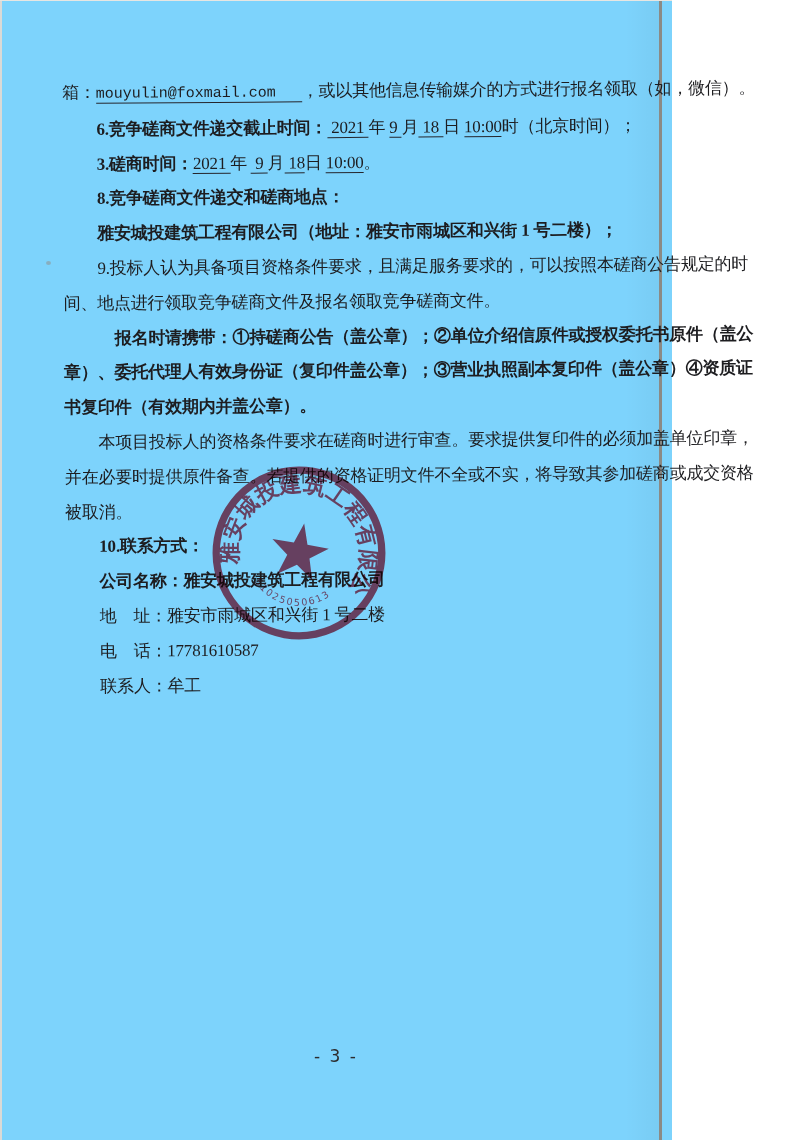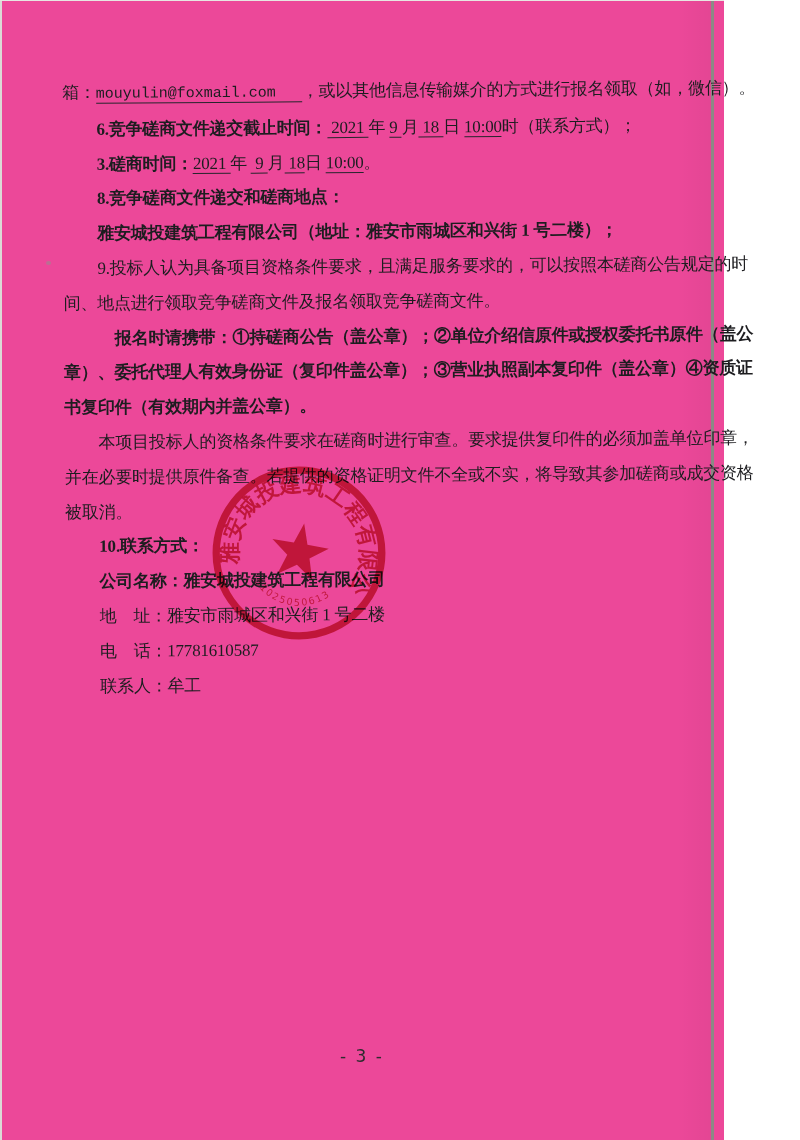--- a/index.html
+++ b/index.html
@@ -1,18 +1,18 @@
 <!DOCTYPE html>
 <html><head>
 <meta charset="utf-8">
 <style>
   html,body{margin:0;padding:0;width:800px;height:1140px;overflow:hidden;}
   .page{
-    position:relative;width:724px;height:1140px;
-    background:#ec4899;
+    position:relative;width:672px;height:1140px;
+    background:#7dd3fc;
     font-family:"Liberation Serif","DejaVu Serif",serif;
   }
   .scanband{position:absolute;top:0;right:13px;width:34px;height:100%;
     background:linear-gradient(90deg,rgba(0,0,0,0) 0%,rgba(0,0,0,0.035) 100%);}
   .edge-right{position:absolute;top:0;right:10px;width:3px;height:100%;background:#8b8a85;}
   .edge-left{position:absolute;left:0;top:0;width:2px;height:100%;background:#dbdad6;}
   .edge-top{position:absolute;left:0;top:0;width:100%;height:1px;background:#e7e6e2;}
   .speck{position:absolute;left:46px;top:261px;width:5px;height:4px;background:#90908e;border-radius:50%;opacity:.55;}
 
   .content{
@@ -48,21 +48,21 @@
   <div class="scanband"></div>
   <div class="edge-right"></div>
   <div class="edge-left"></div>
   <div class="edge-top"></div>
   <div class="speck"></div>
 
   <div class="content">
 
     <p class="ln"><span>箱：</span><span class="u email">mouyulin@foxmail.com</span><span>，或以其他信息传输媒介的方式进行报名领取（如，微信）。</span></p>
 
-    <p class="ln ind2"><span class="b">6.竞争磋商文件递交截止时间：</span><span class="u"> 2021 </span><span>年 </span><span class="u">9 </span><span>月</span><span class="u"> 18 </span><span>日 </span><span class="u">10:00</span><span>时（联系方式）；</span></p>
+    <p class="ln ind2"><span class="b">6.竞争磋商文件递交截止时间：</span><span class="u"> 2021 </span><span>年 </span><span class="u">9 </span><span>月</span><span class="u"> 18 </span><span>日 </span><span class="u">10:00</span><span>时（北京时间）；</span></p>
 
     <p class="ln ind2"><span class="b">3.磋商时间：</span><span class="u">2021 </span><span>年 </span><span class="u"> 9 </span><span>月</span><span class="u"> 18</span><span>日 </span><span class="u">10:00</span><span>。</span></p>
 
     <p class="ln ind2 b">8.竞争磋商文件递交和磋商地点：</p>
     <p class="ln ind2 b">雅安城投建筑工程有限公司（地址：雅安市雨城区和兴街 1 号二楼）；</p>
 
     <p class="ln ind2">9.投标人认为具备项目资格条件要求，且满足服务要求的，可以按照本磋商公告规定的时</p>
     <p class="ln">间、地点进行领取竞争磋商文件及报名领取竞争磋商文件。</p>
 
     <p class="ln ind3 b">报名时请携带：①持磋商公告（盖公章）；②单位介绍信原件或授权委托书原件（盖公</p>

